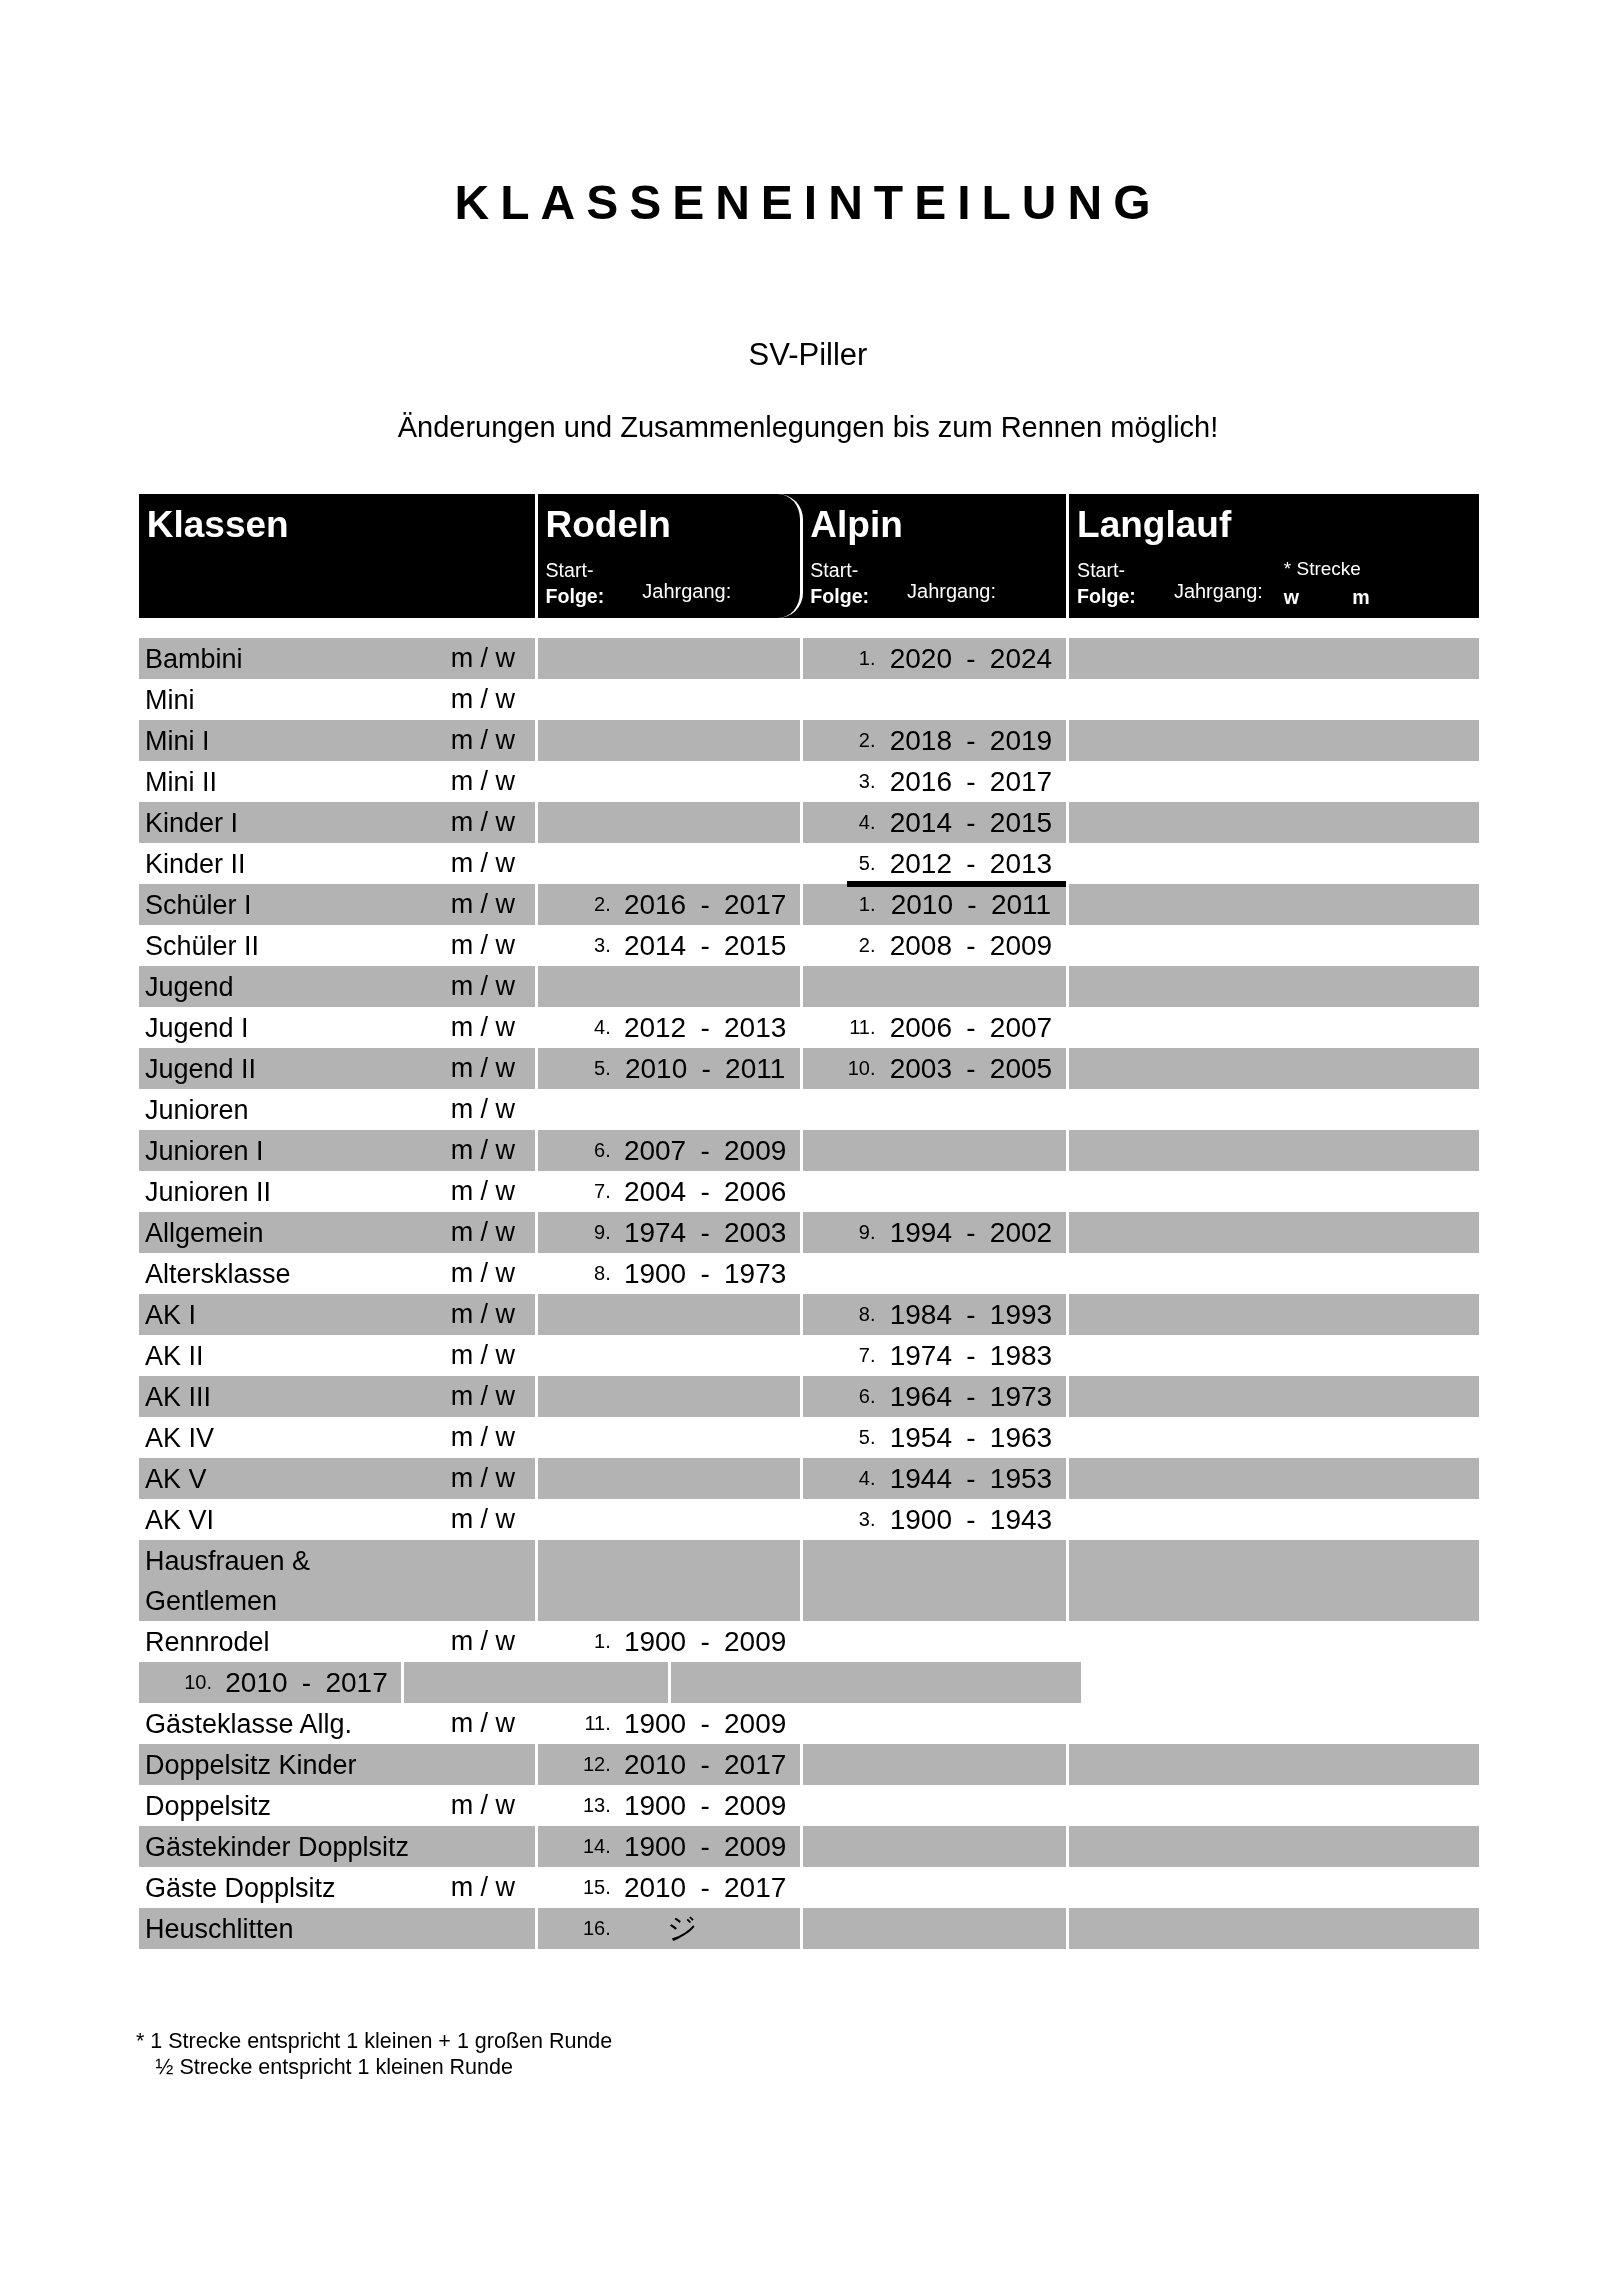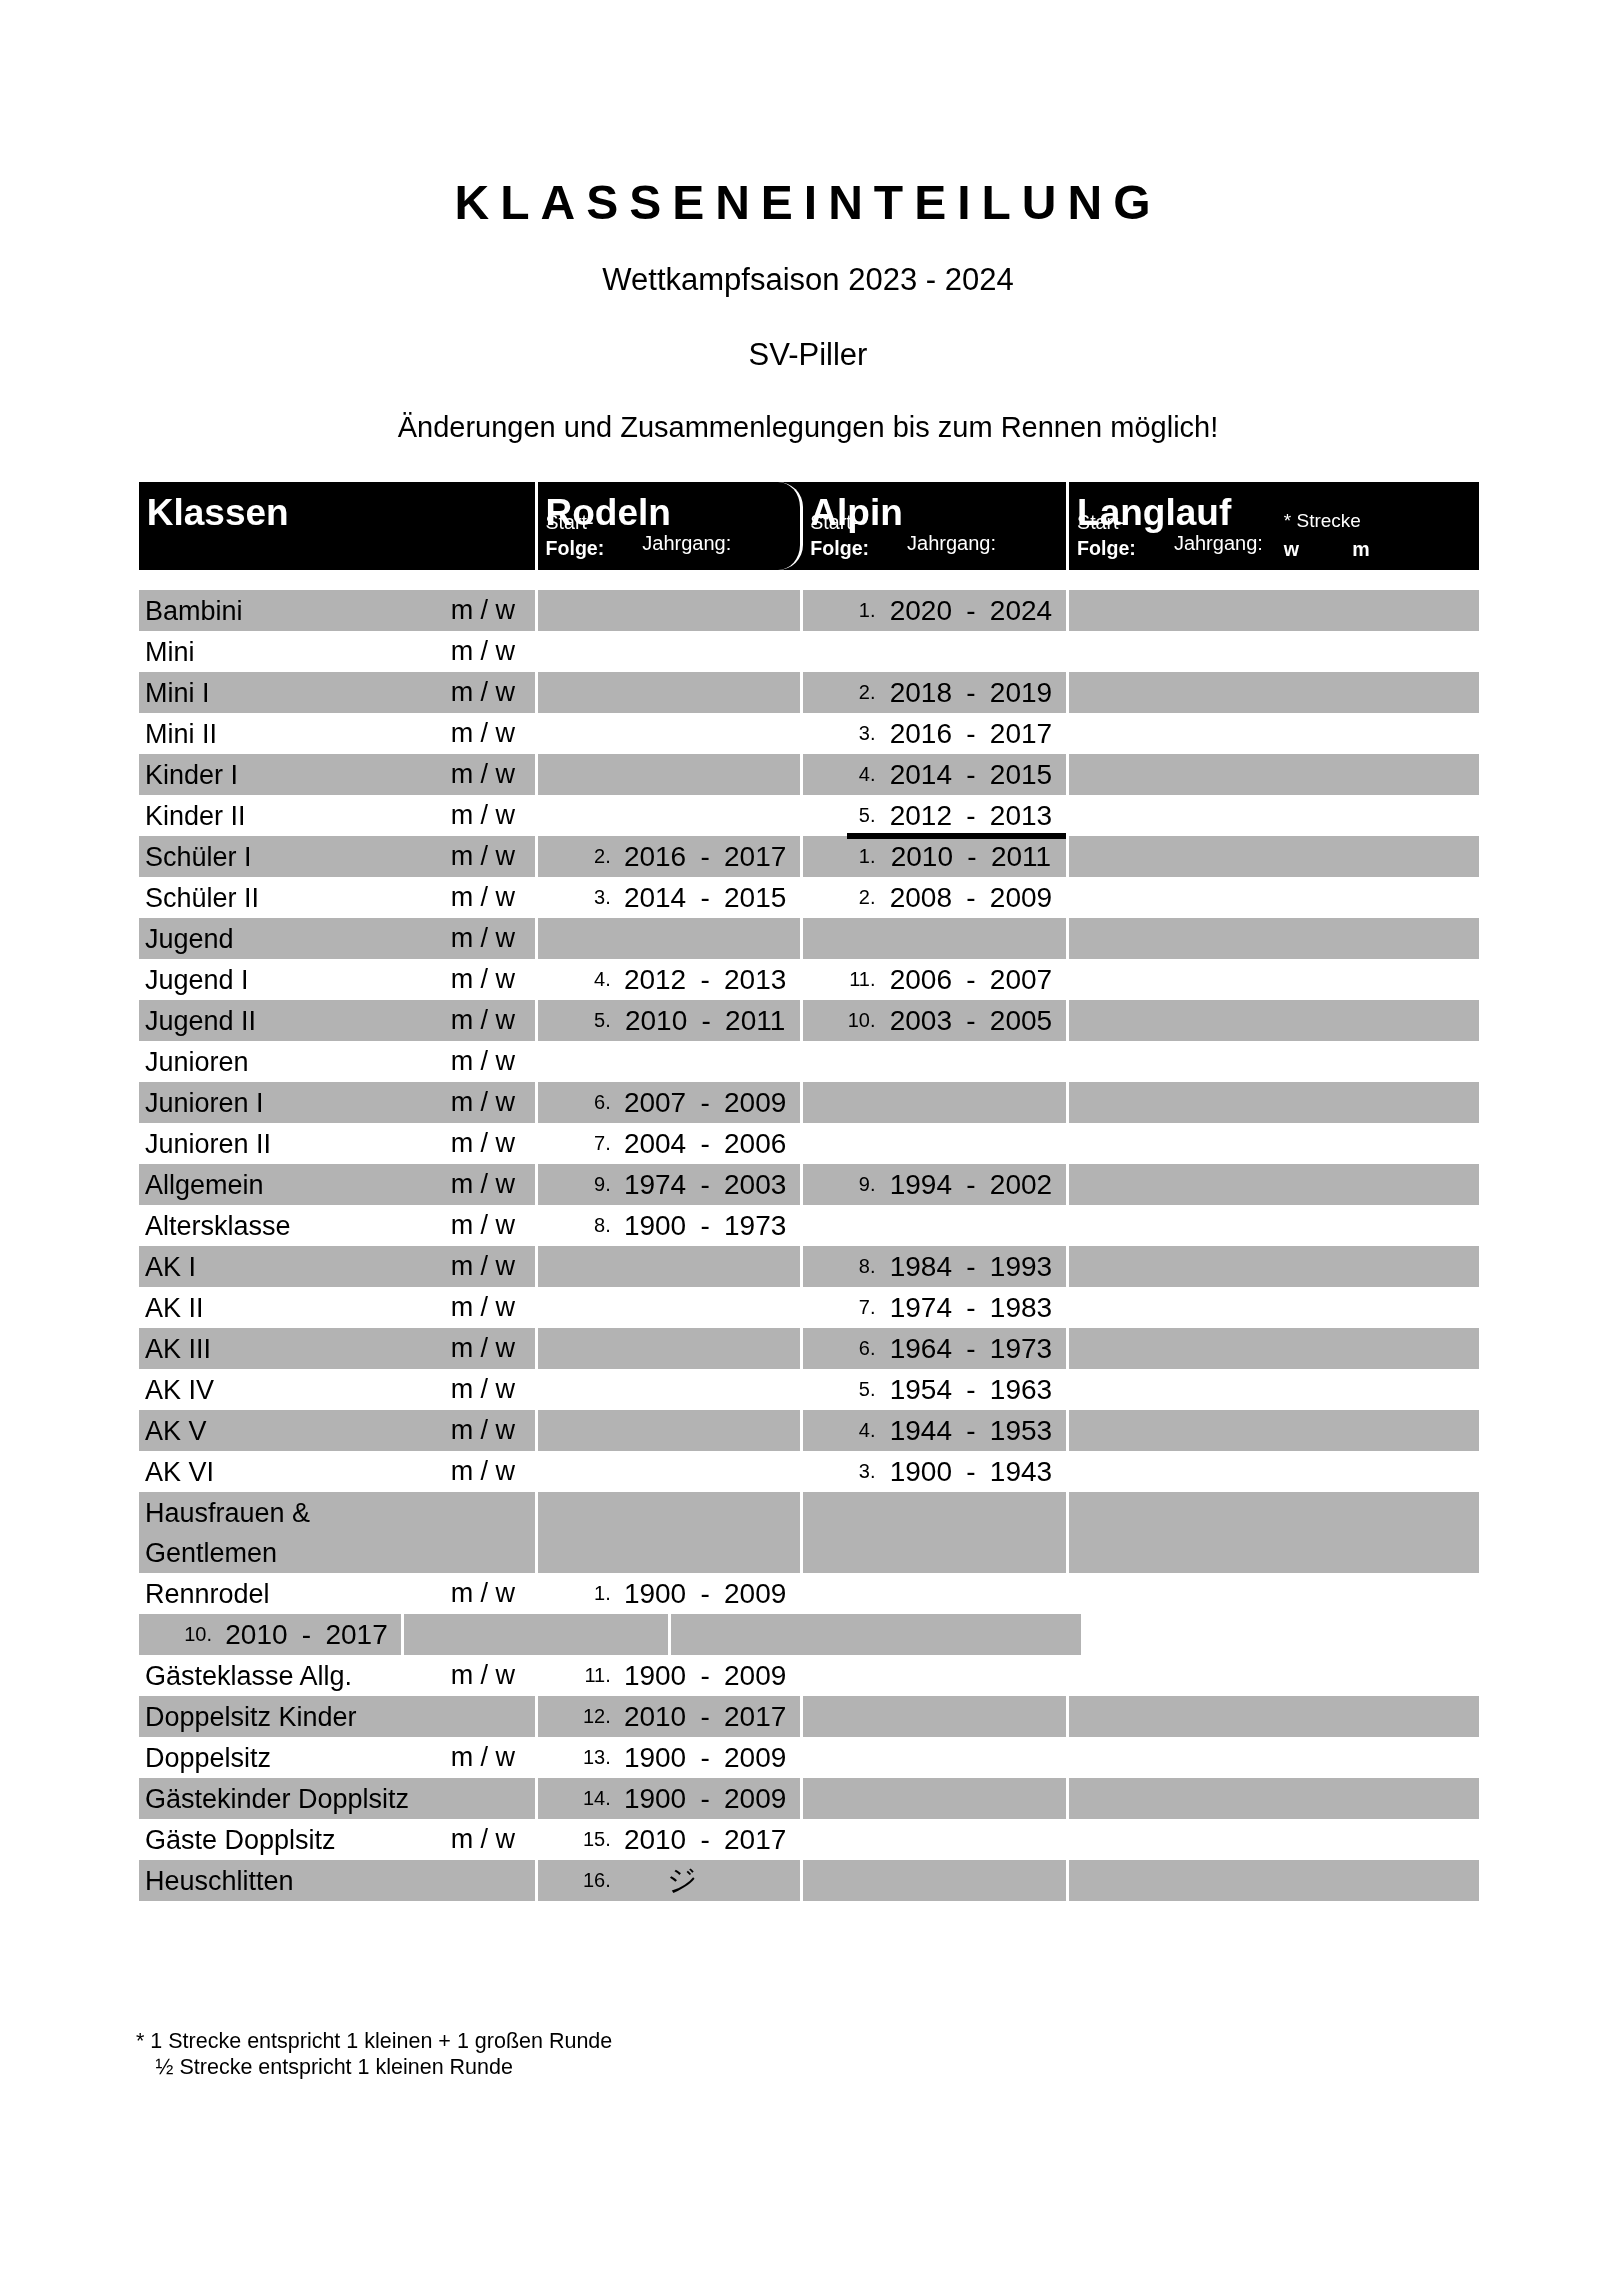--- a/index.html
+++ b/index.html
@@ -5,21 +5,21 @@
   html,body{margin:0;padding:0;background:#fff;}
   .page{position:relative;width:1616px;height:2284px;background:#fff;color:#000;
         font-family:"Liberation Sans","DejaVu Sans",sans-serif;overflow:hidden;}
   .centered{position:absolute;left:0;width:100%;text-align:center;line-height:1.1;}
   .title{top:177px;font-size:48px;font-weight:bold;letter-spacing:11px;}
   .subtitle{top:263px;font-size:31px;}
   .club{top:338px;font-size:31px;}
   .notice{top:412px;font-size:29px;}
 
   .table{position:absolute;left:139px;top:482px;width:1340px;}
-  .thead{display:flex;height:88px;background:#000;color:#fff;}
+  .thead{display:flex;height:124px;background:#000;color:#fff;margin-top:12px;}
   .h-cell{box-sizing:border-box;position:relative;padding:10.4px 0 0 7.8px;}
   .h-cell:not(:last-child){border-right:3.3px solid #fff;}
   .w-k{width:399px;}.w-r{width:265px;border-radius:25px;}.w-a{width:267px;}.w-l{width:410px;}
   .h-title{font-size:37px;font-weight:bold;}
   .subrow{position:absolute;left:7.8px;right:5.2px;bottom:9px;display:flex;align-items:flex-end;}
   .sf-label{font-size:19.6px;line-height:25.4px;}
   .sf-bold{font-weight:bold;}
   .jg-label{font-size:20px;margin:0 0 6.5px 38px;}
   .strecke-block{margin-left:auto;margin-right:104px;width:86px;font-size:19px;}
   .strecke-top{margin-bottom:6.5px;white-space:nowrap;}
@@ -47,21 +47,20 @@
 
   .footnotes{position:absolute;left:136px;top:2029px;font-size:21.5px;line-height:25px;}
   .fn2{margin-top:1px;margin-left:19.6px;}
 </style>
 </head>
 <body>
 
 <div class="page">
 
   <div class="centered title">KLASSENEINTEILUNG</div>
-  <div class="centered subtitle">Wettkampfsaison 2023 - 2024</div>
   <div class="centered club">SV-Piller</div>
   <div class="centered notice">Änderungen und Zusammenlegungen bis zum Rennen möglich!</div>
 
   <div class="table">
     <div class="thead">
       <div class="h-cell w-k">
         <div class="h-title">Klassen</div>
       </div>
       <div class="h-cell w-r">
         <div class="h-title">Rodeln</div>

